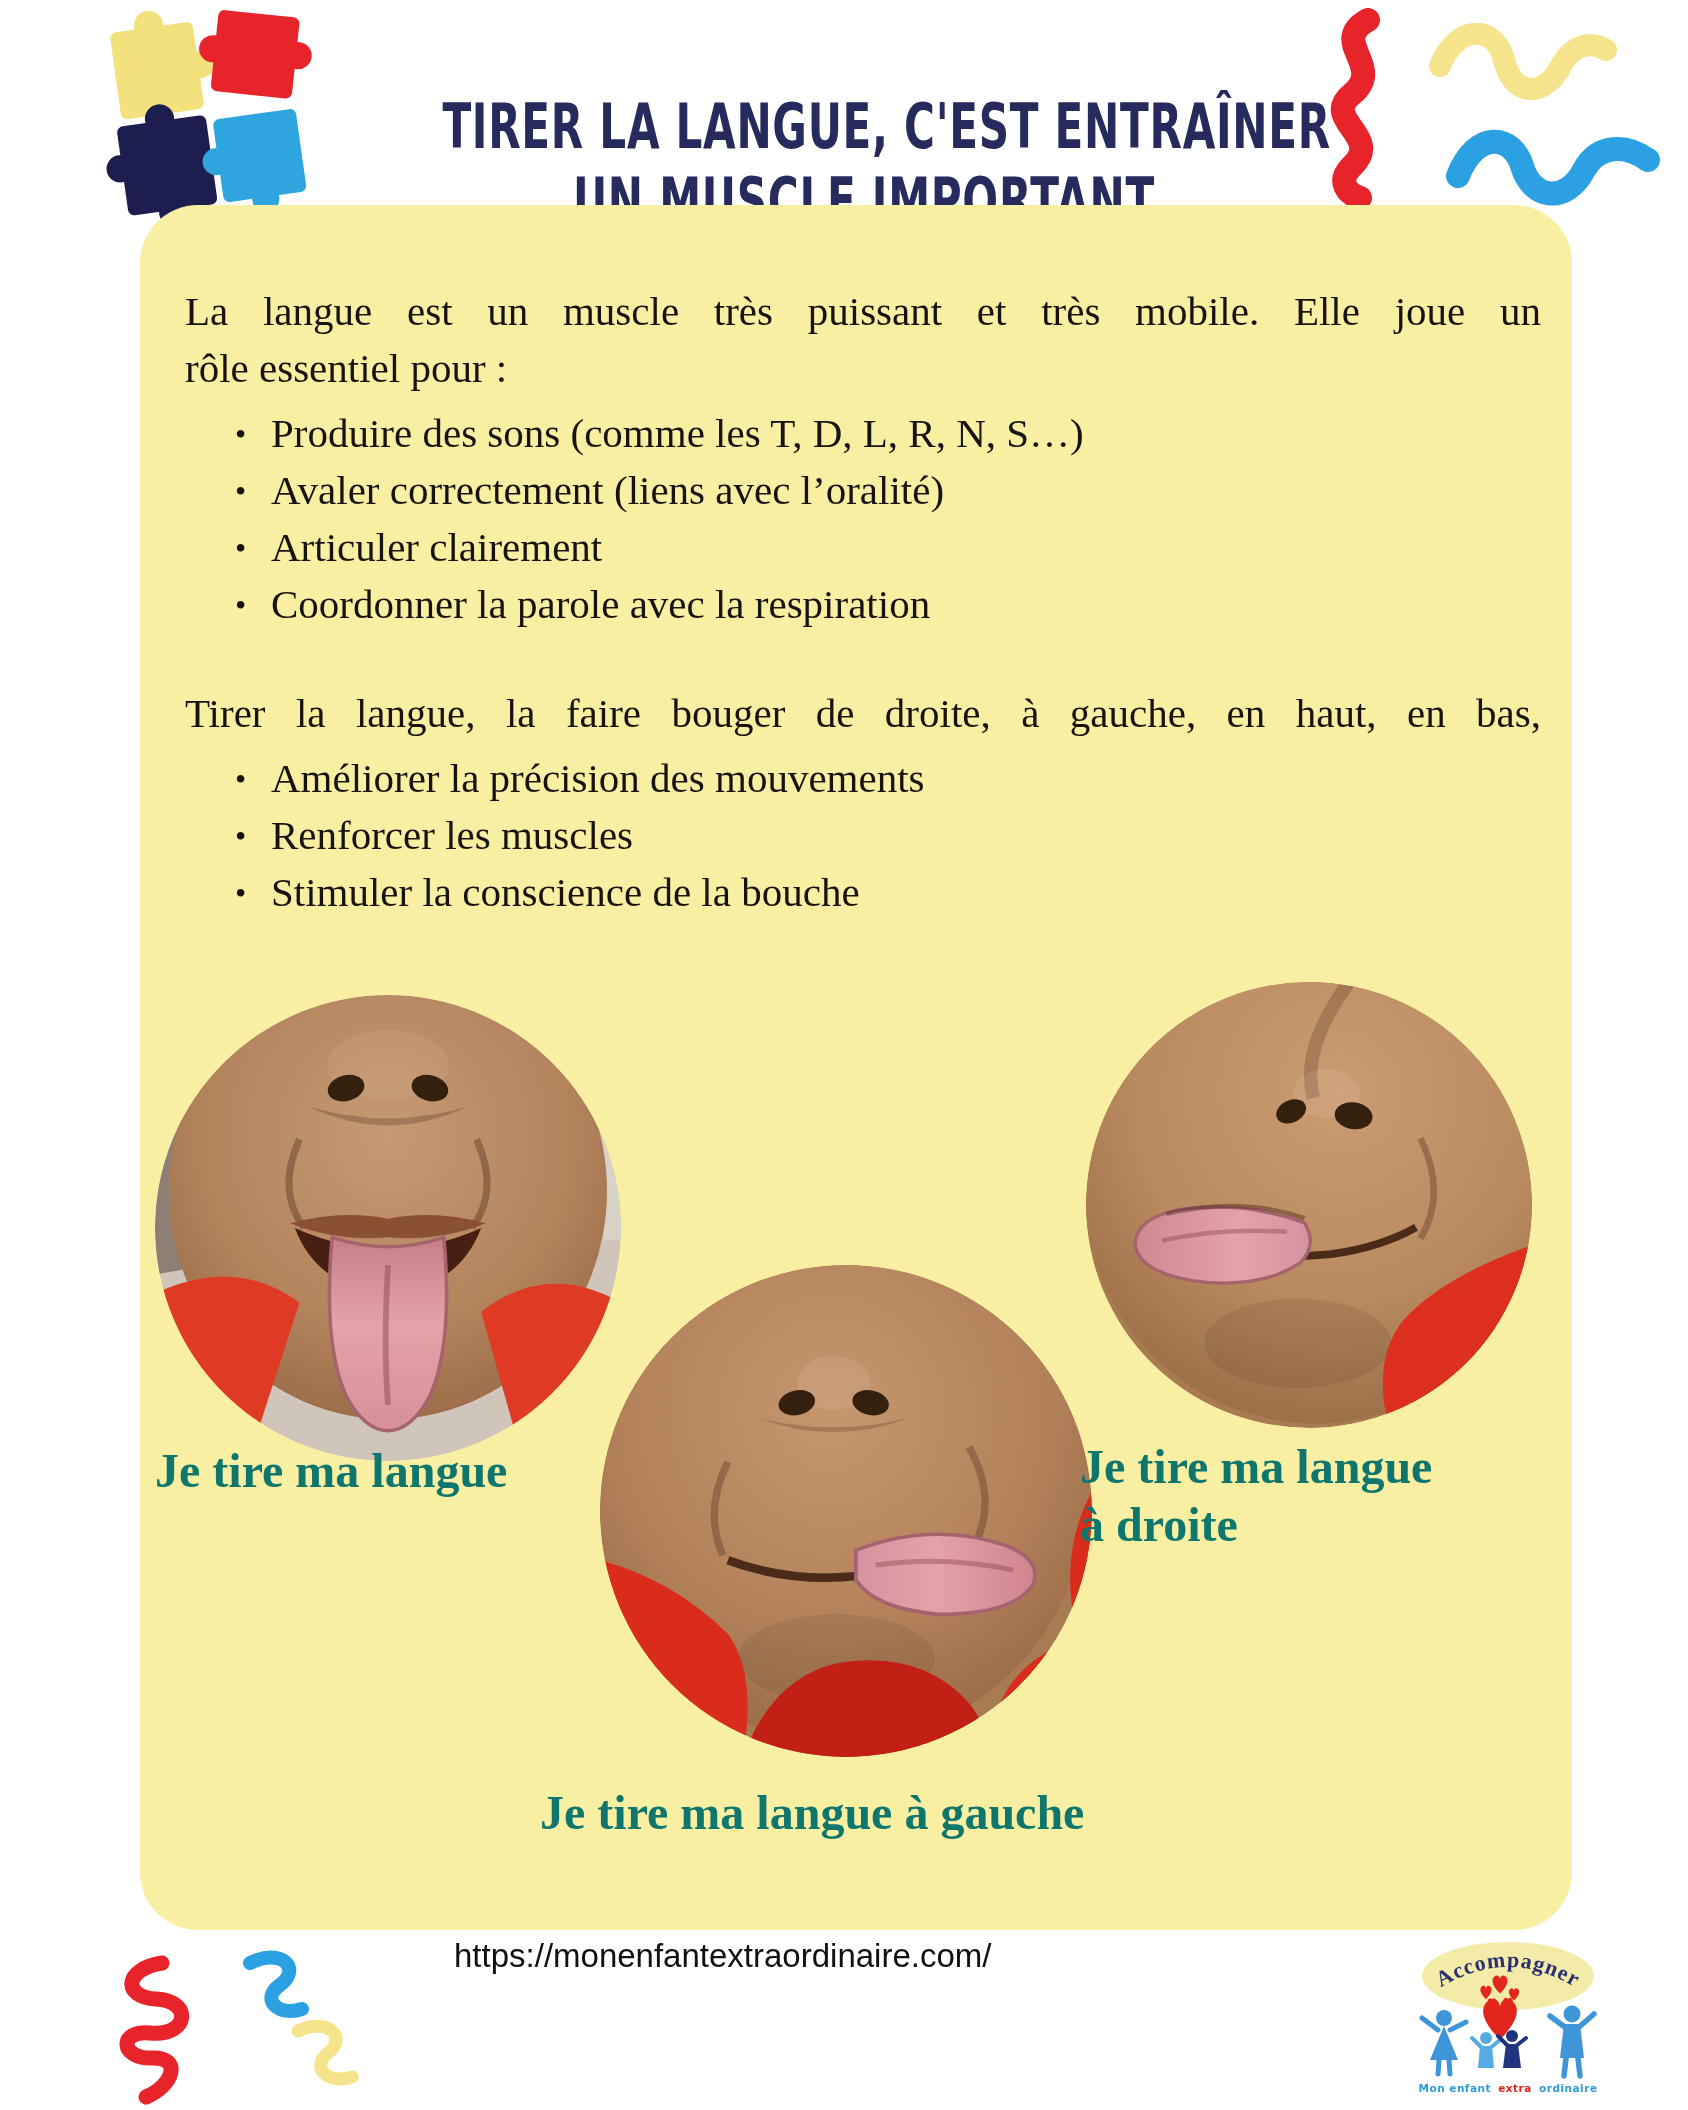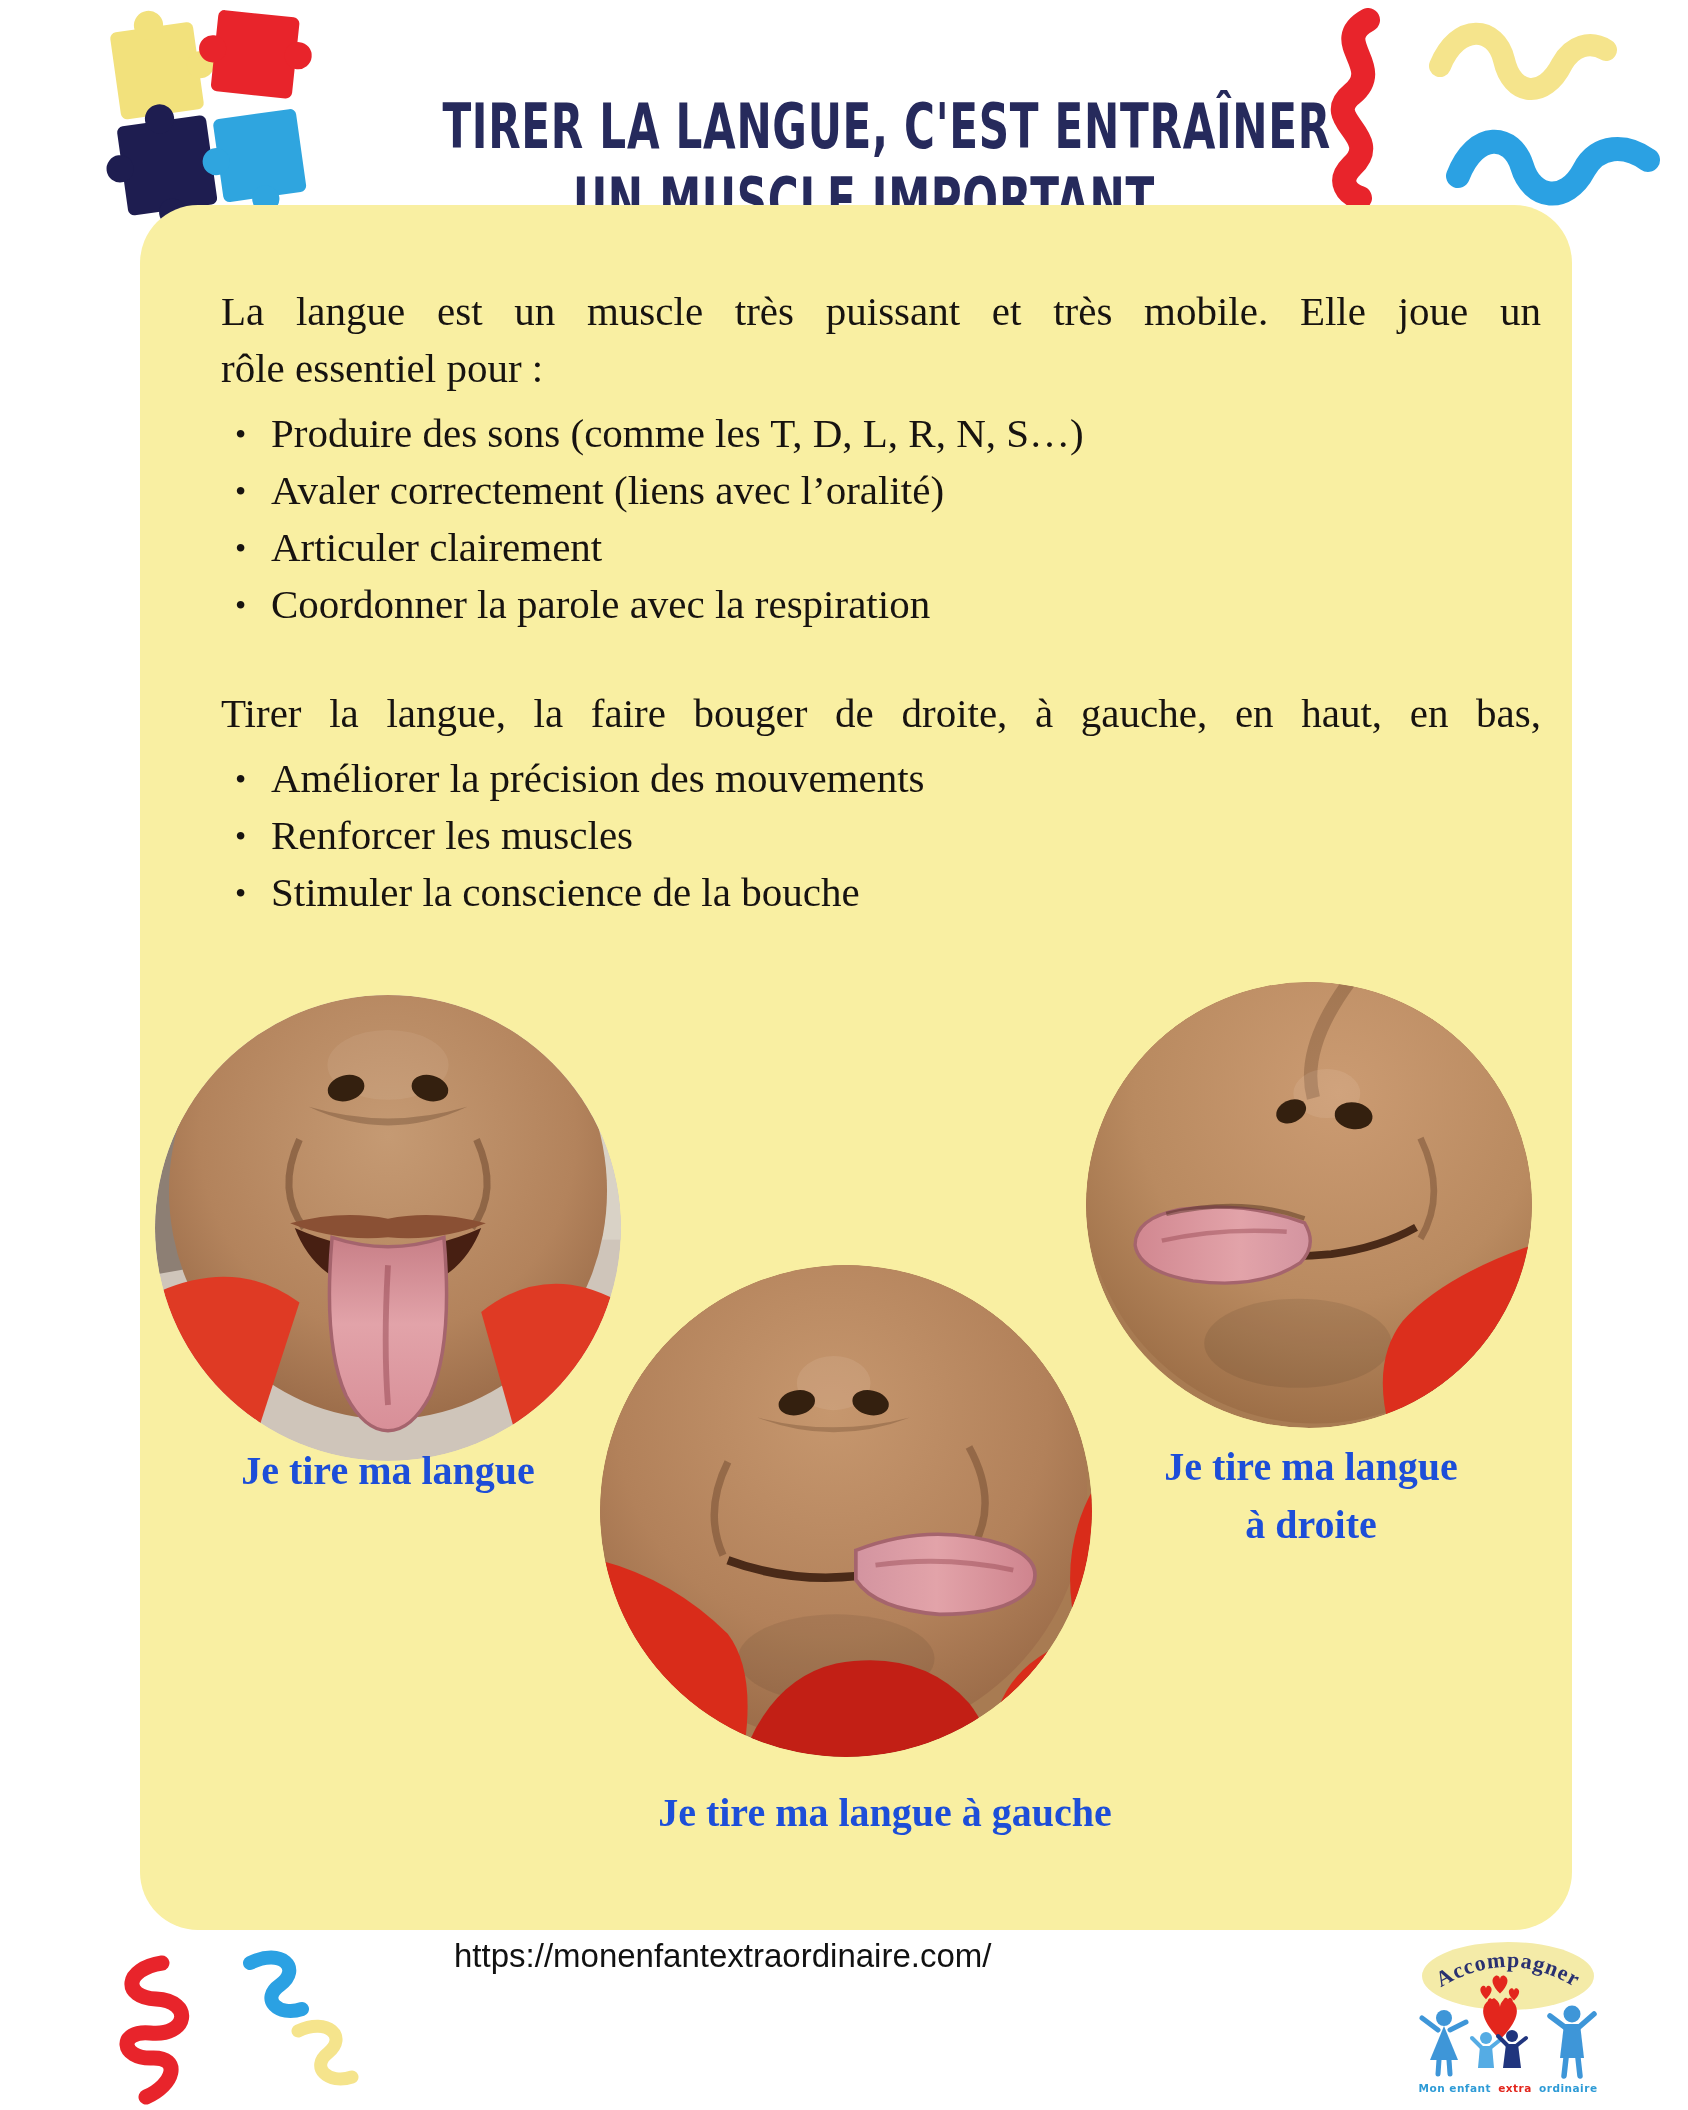--- a/index.html
+++ b/index.html
@@ -17,35 +17,35 @@
   .title .tline{display:block;transform:scaleX(0.68);transform-origin:50% 50%;white-space:nowrap;}
   .puzzle-wrap{position:absolute;left:55px;top:0;width:265px;height:230px;}
   .squiggle-tr{position:absolute;left:1300px;top:8px;width:370px;height:200px;}
   
   .panel{
     position:absolute;left:140px;top:205px;width:1432px;height:1725px;
     background:#f9efa2;border-radius:58px;
   }
   .panel-text{position:absolute;left:185px;top:283px;width:1356px;color:#171310;
     font-size:41px;line-height:57px;}
-  .pline{white-space:normal;margin-left:36px;}
+  .pline{white-space:normal;}
   .pline.just{text-align:justify;text-align-last:justify;}
   .blist{list-style:none;margin:8px 0 0 0;padding:0 0 0 86px;}
   .blist li{position:relative;line-height:57px;}
   .blist li::before{content:"•";position:absolute;left:-36px;top:1px;font-size:32px;}
   .para2{margin-top:52px;}
   
   .photo{position:absolute;border-radius:50%;overflow:hidden;}
   .photo svg{display:block;width:100%;height:100%;}
   .photo1{left:155px;top:995px;width:466px;height:466px;}
   .photo2{left:1086px;top:982px;width:446px;height:446px;}
   .photo3{left:600px;top:1265px;width:492px;height:492px;}
   .caption{
-    position:absolute;color:#1d4ed8;font-weight:bold;font-size:40px;line-height:58px;
-    text-align:center;font-family:"Liberation Serif",serif;
+    position:absolute;color:#0f766e;font-weight:bold;font-size:48px;line-height:58px;
+    font-family:"Liberation Serif",serif;
   }
   .cap1{left:155px;top:1442px;width:466px;}
   .cap2{left:1080px;top:1438px;width:462px;}
   .cap3{left:540px;top:1784px;width:690px;}
   
   .squiggle-bl{position:absolute;left:100px;top:1945px;width:290px;height:170px;}
   .url-line{
     position:absolute;left:454px;top:1937px;width:800px;
     font-family:"Liberation Sans",sans-serif;font-size:33px;color:#111;
     text-decoration:none;

